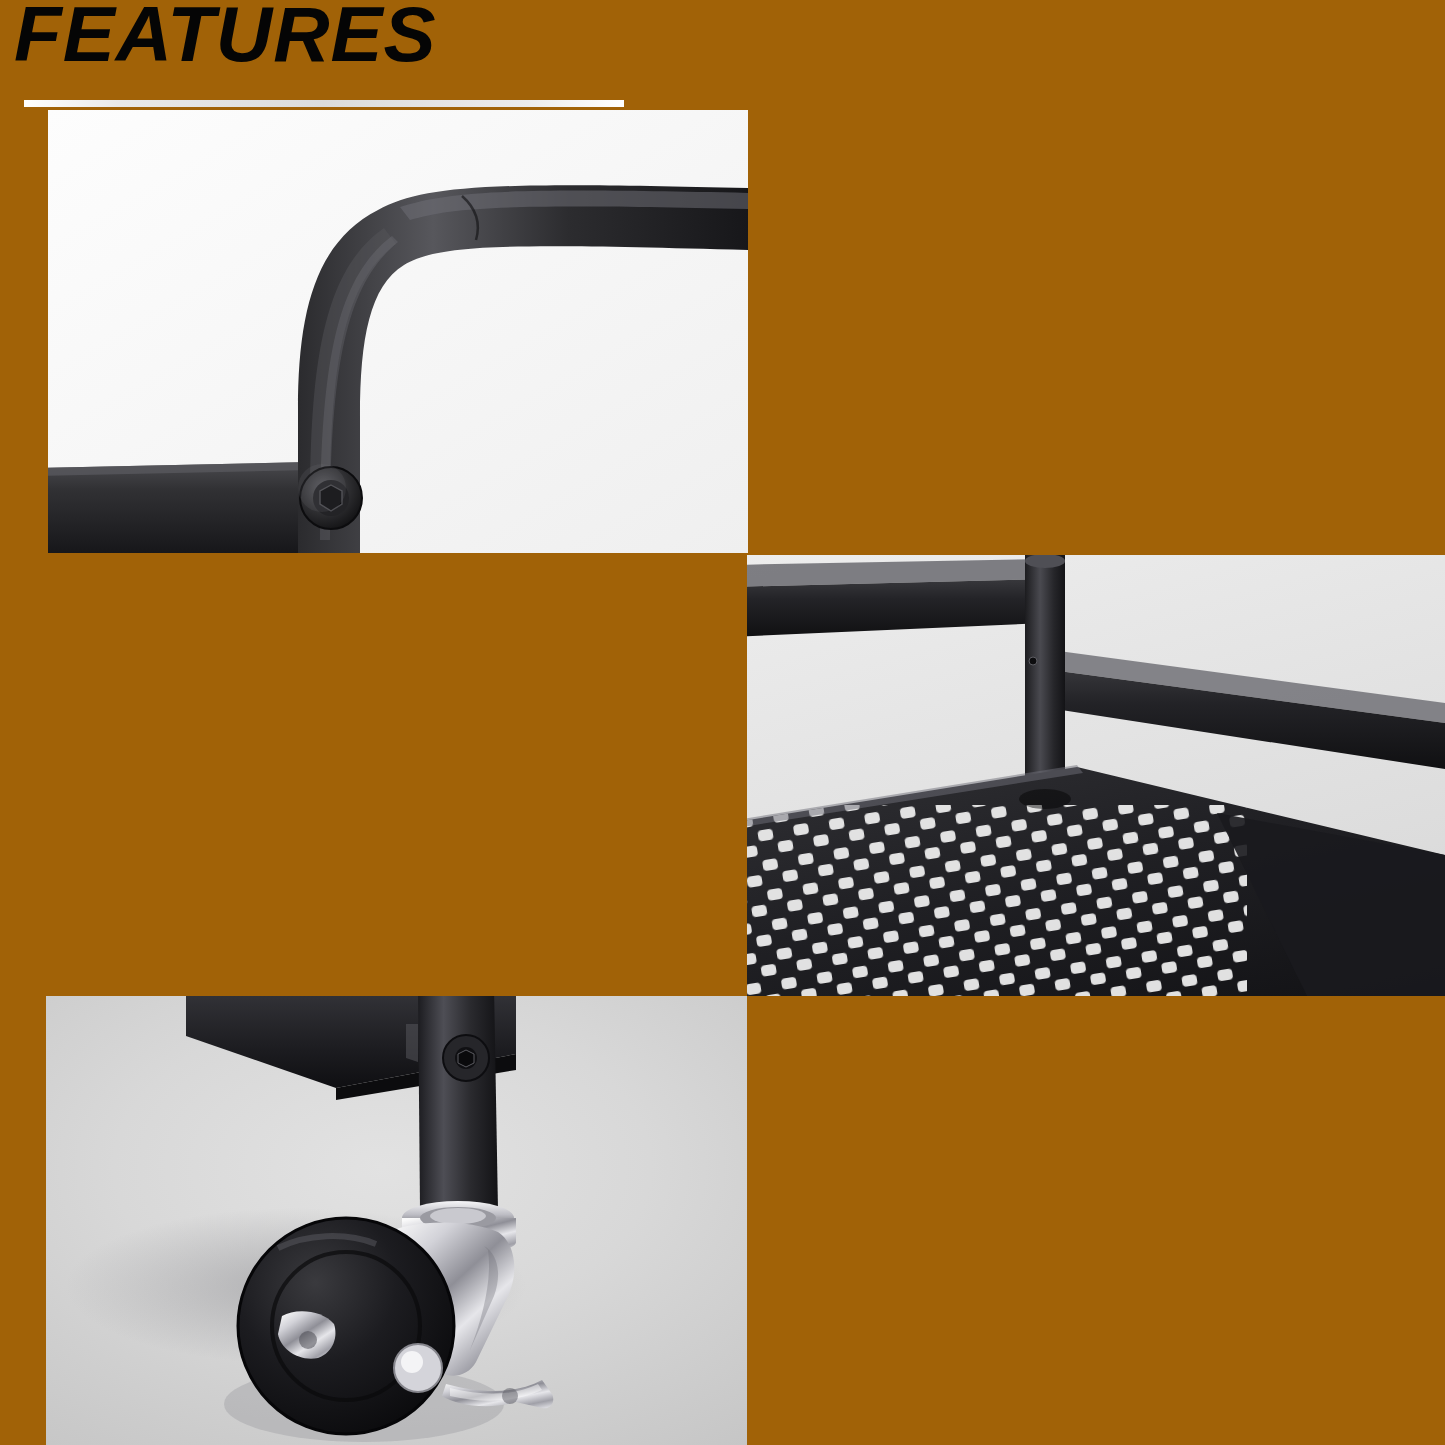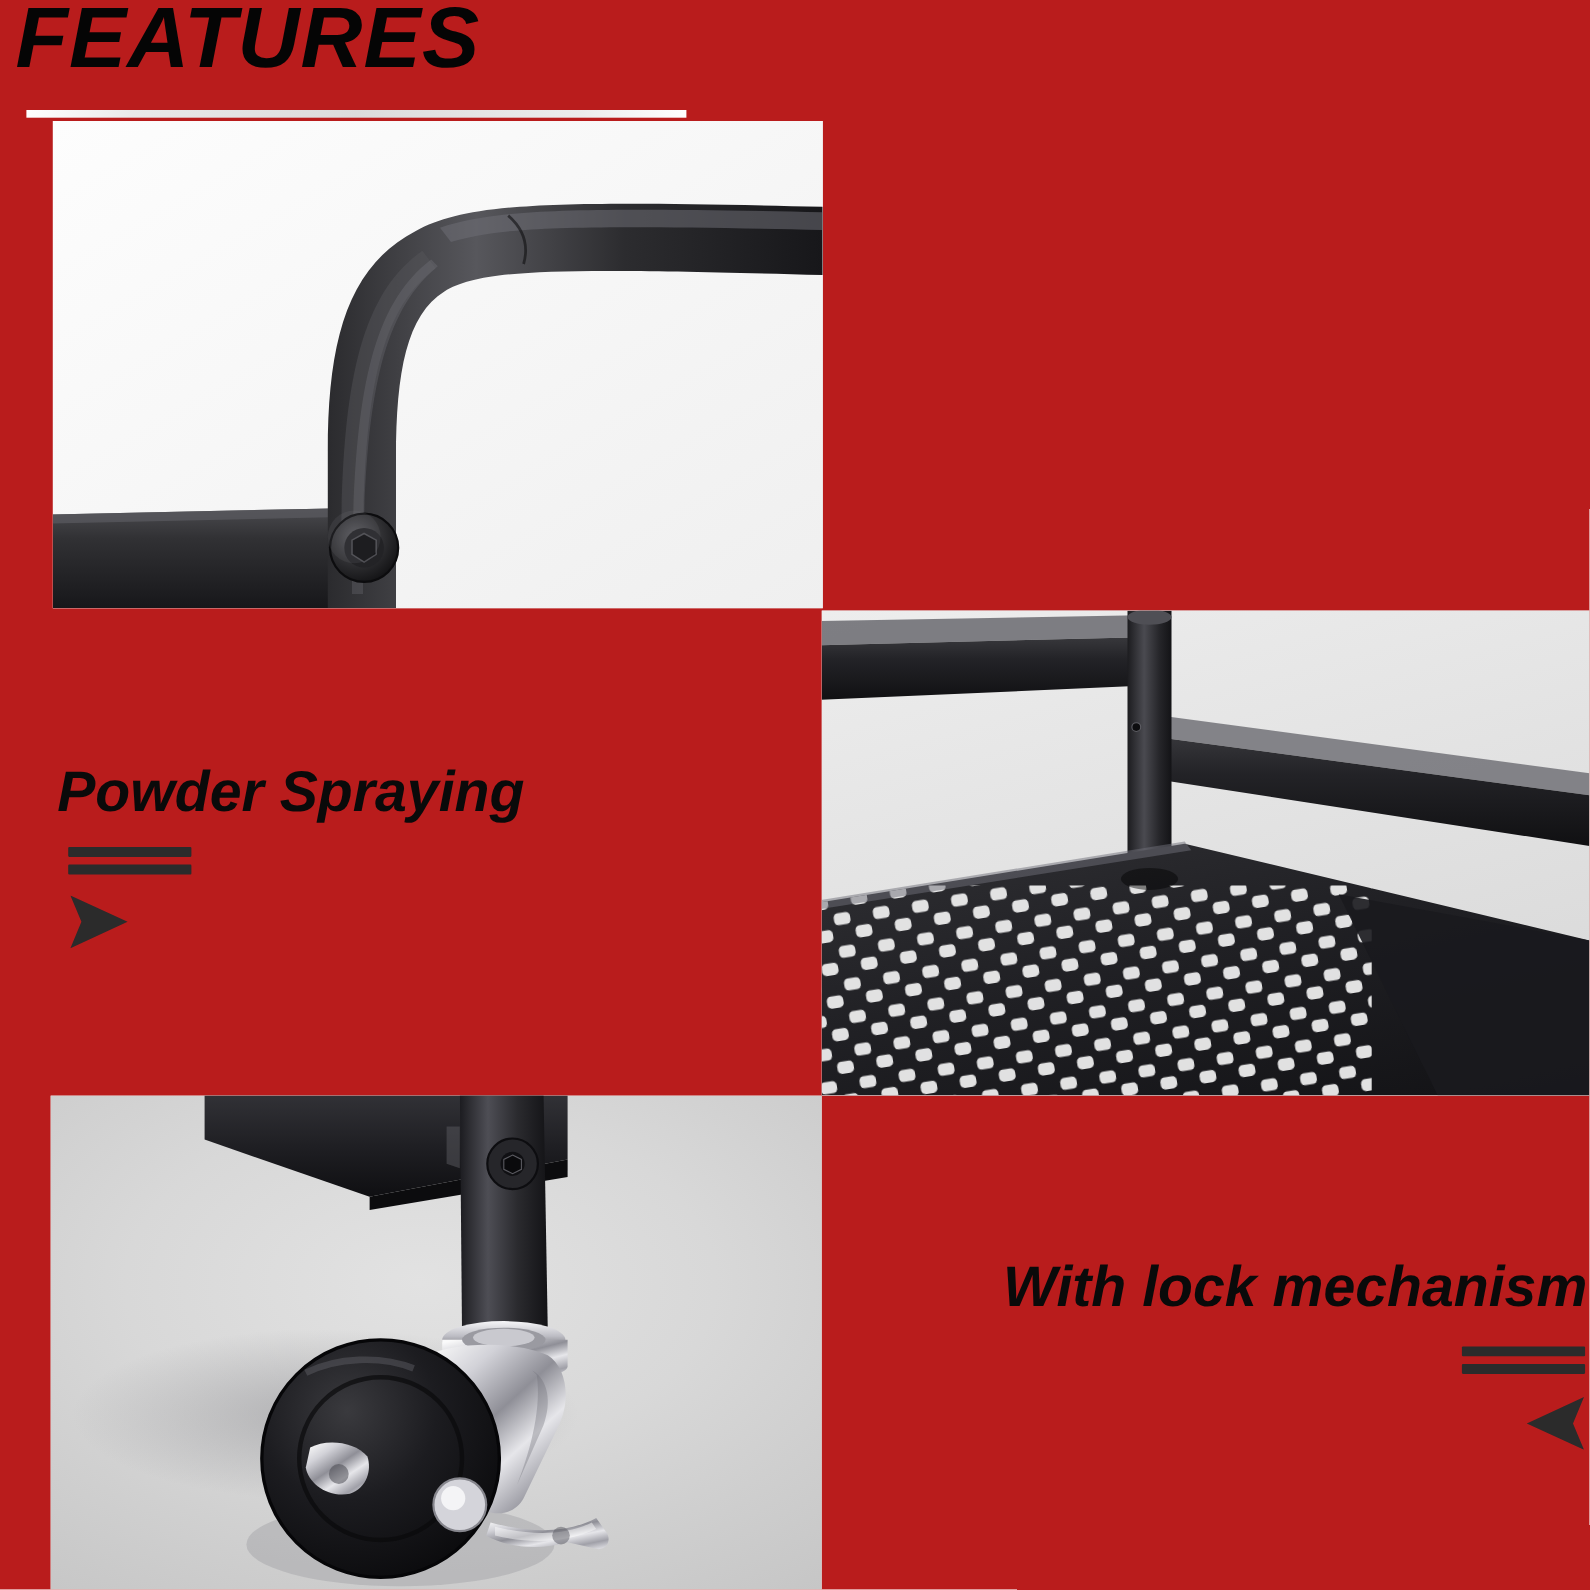--- a/index.html
+++ b/index.html
@@ -8,21 +8,21 @@
   html,body{
     width:1445px; height:1445px;
     background:#ffffff;
     font-family:"Liberation Sans", sans-serif;
     overflow:hidden;
   }
 
   #stage{
     position:relative;
     width:1445px; height:1445px;
-    background:#b91c1c;
+    background:#a16207;
   }
 
   
   #title-block{
     position:absolute;
     left:14px; top:-4px;
     width:640px; height:115px;
   }
   #title-main{
     position:absolute;
@@ -346,39 +346,15 @@
                C 510 406, 504 414, 496 412
                L 470 406
                C 444 414, 412 410, 396 400 Z" fill="url(#chromeG)"></path>
       <path d="M 404 392 C 438 400, 468 400, 492 388 L 496 394
                C 470 406, 438 408, 404 400 Z" fill="#ffffff" opacity="0.45"></path>
       <circle cx="464" cy="400" r="8" fill="#5a5a61" opacity="0.5"></circle>
     </svg>
   </div>
 
 
-  <div class="callout" id="callout-powder">
-    <div class="callout-text">Powder Spraying</div>
-    <div class="rules">
-      <div class="rule"></div>
-      <div class="rule"></div>
-    </div>
-    <div class="arrow-wrap">
-      <svg width="56" height="48" viewBox="0 0 56 48">
-        <path d="M 54 24 L 2 0 L 12 24 L 2 48 Z" fill="#2b2b2b"></path>
-      </svg>
-    </div>
-  </div>
-
-  <div class="callout" id="callout-lock">
-    <div class="callout-text">With lock mechanism</div>
-    <div class="rules">
-      <div class="rule"></div>
-      <div class="rule"></div>
-    </div>
-    <div class="arrow-wrap">
-      <svg width="56" height="48" viewBox="0 0 56 48">
-        <path d="M 2 24 L 54 0 L 44 24 L 54 48 Z" fill="#2b2b2b"></path>
-      </svg>
-    </div>
-  </div>
+
 
 </div>
 
 </body></html>

